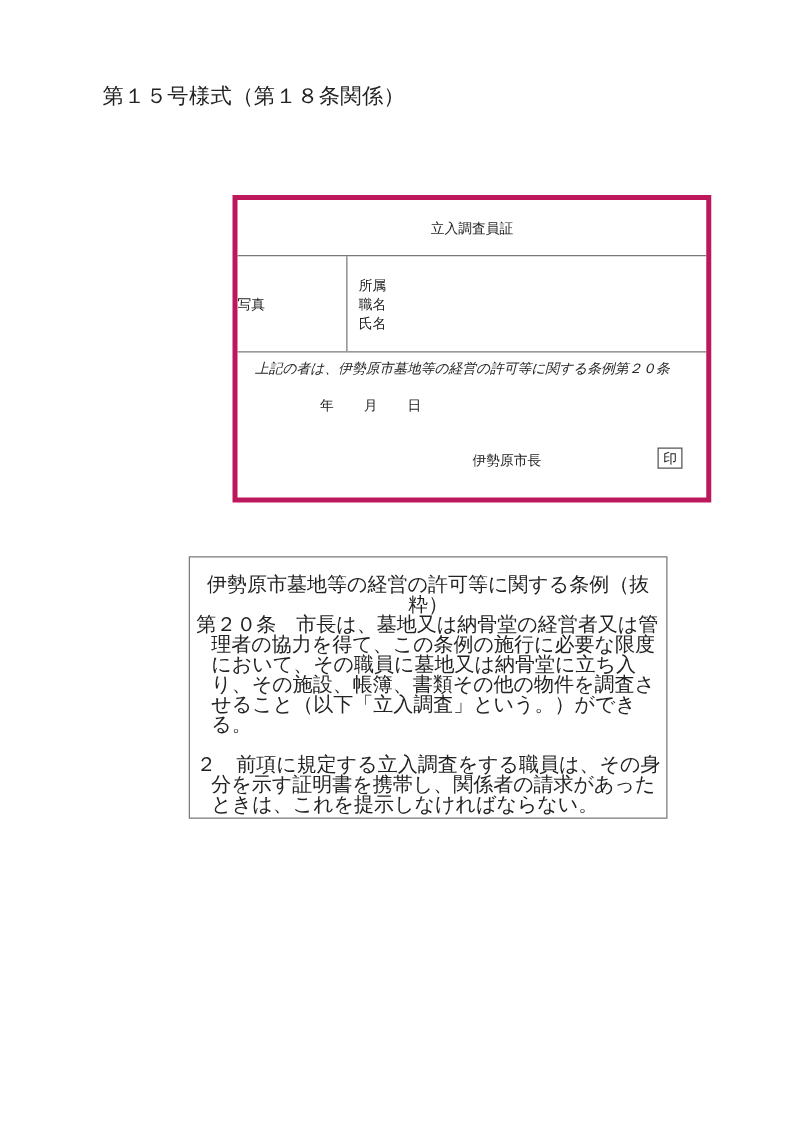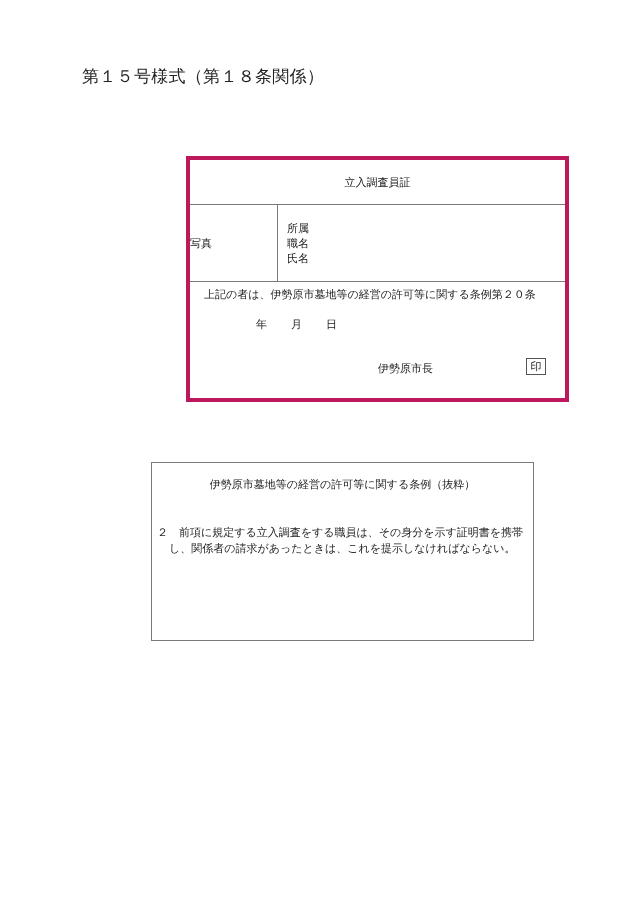--- a/index.html
+++ b/index.html
@@ -12,30 +12,30 @@
   .card-title { position:absolute; left:0; top:0; width:100%; height:45px;
                 border-bottom:1px solid #7a7a7a; box-sizing:border-box;
                 display:flex; align-items:center; justify-content:center; font-size:11px; }
   .photo-row { position:absolute; left:0; top:45px; width:100%; height:77px;
                border-bottom:1px solid #7a7a7a; box-sizing:border-box; }
   .photo-cell { position:absolute; left:0; top:0; width:88px; height:100%;
                 border-right:1px solid #7a7a7a; box-sizing:border-box;
                 display:flex; align-items:center; justify-content:flex-start; font-size:11px; }
   .info-cell { position:absolute; left:97px; top:16px; font-size:11px; line-height:15px; }
   .cert-text { position:absolute; left:3px; top:127px; width:378px; font-size:11px; line-height:16px; }
-  .cert-text p { margin:0; }
+  .cert-text p { margin:0;font-style:italic; }
   .date-line { position:absolute; left:66px; top:157px; font-size:11px; word-spacing:0;text-align:center; }
   .date-line span { display:inline-block; }
   .mayor { position:absolute; left:188px; top:201px; font-size:11px; }
   .seal { position:absolute; left:336px; top:198px; width:20px; height:17px;
           border:1px solid #555; box-sizing:border-box; font-size:11px;
           display:flex; align-items:center; justify-content:center; }
 
-  .excerpt { position:absolute; left:151px; top:445px; width:383px; height:179px;
-             border:1px solid #7a7a7a; box-sizing:border-box; font-size:11px; line-height:16px;margin-top:17px; }
+  .excerpt { position:absolute; left:151px; top:445px; width:383px; height:210px;
+             border:1px solid #7a7a7a; box-sizing:border-box; font-size:16px; line-height:16px; }
   .excerpt-title { position:absolute; left:0; top:14px; width:100%; text-align:center; }
   .excerpt-body { position:absolute; left:5px; top:46px; width:372px; }
   .excerpt-body p { margin:0; }
   .heading { padding-left:17px; }
   .hang { padding-left:12px; text-indent:-12px; }
   .blank { height:16px; }
 </style>
 </head>
 <body>
 
@@ -59,16 +59,17 @@
   <div class="date-line">
     <span>年</span><span style="width:24px"></span><span>月</span><span style="width:24px"></span><span>日</span>
   </div>
   <div class="mayor">伊勢原市長</div>
   <div class="seal">印</div>
 </div>
 
 <div class="excerpt">
   <div class="excerpt-title">伊勢原市墓地等の経営の許可等に関する条例（抜粋）</div>
   <div class="excerpt-body">
+    <p class="hang">第２０条　市長は、墓地又は納骨堂の経営者又は管理者の協力を得て、この条例の施行に必要な限度において、その職員に墓地又は納骨堂に立ち入り、その施設、帳簿、書類その他の物件を調査させること（以下「立入調査」という。）ができる。</p>
     <div class="blank"></div>
     <p class="hang">２　前項に規定する立入調査をする職員は、その身分を示す証明書を携帯し、関係者の請求があったときは、これを提示しなければならない。</p>
   </div>
 </div>
 
 </body></html>

